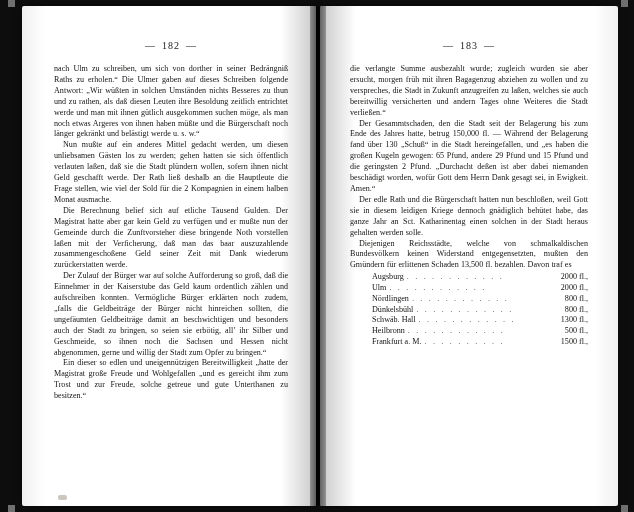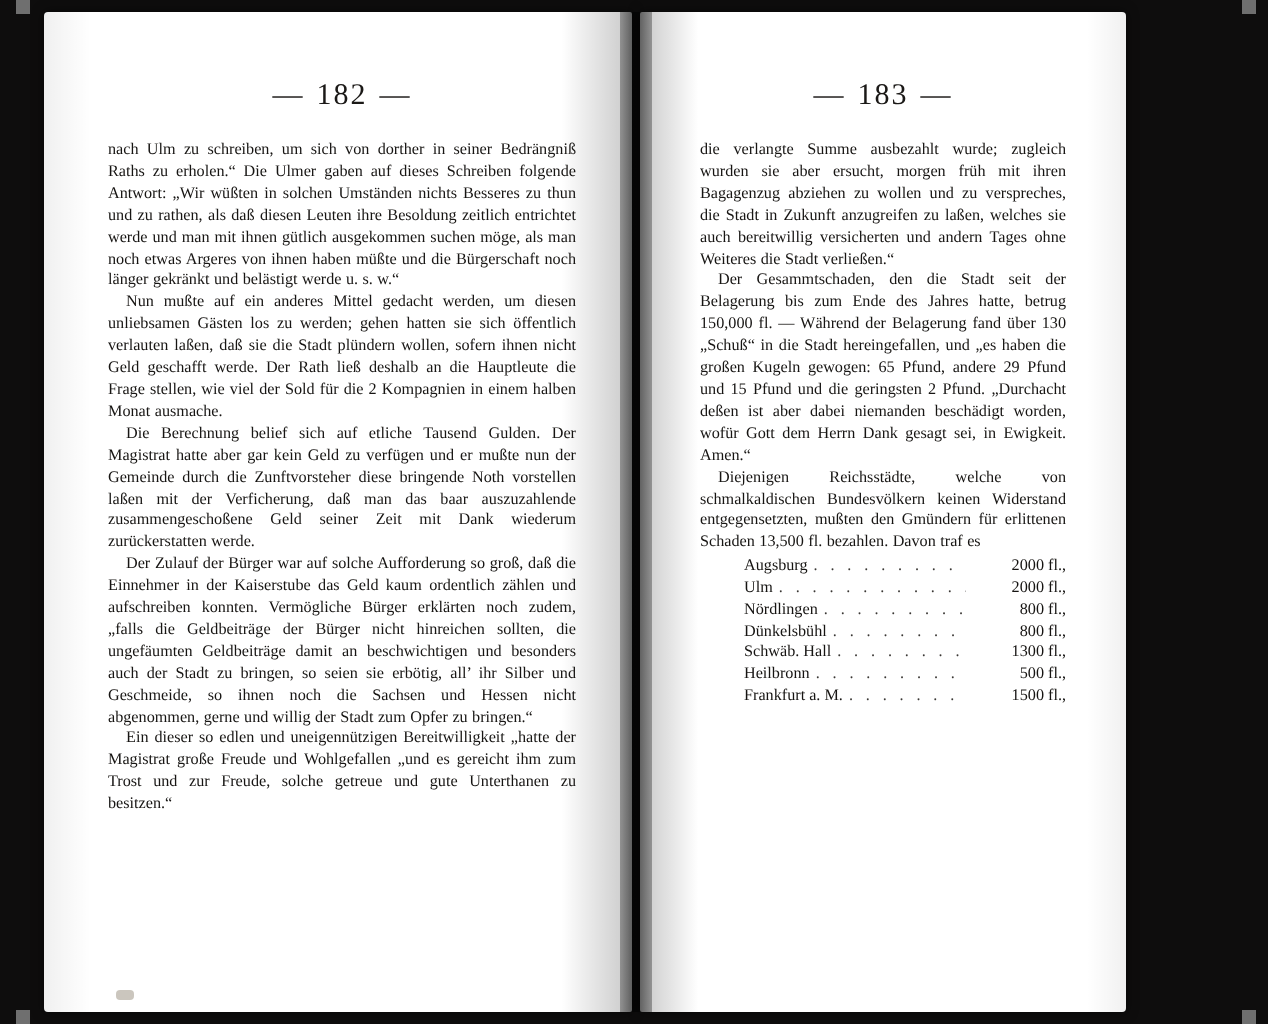--- a/index.html
+++ b/index.html
@@ -39,21 +39,21 @@
   .leaf.left {
     left: 22px;
     width: 294px;
     border-radius: 2px 1px 1px 2px;
     box-shadow: 0 0 6px rgba(0,0,0,0.55);
     background-image:
       linear-gradient(to right, rgba(0,0,0,0.06), rgba(0,0,0,0) 8%, rgba(0,0,0,0) 88%, rgba(0,0,0,0.22));
   }
   .leaf.right {
     left: 320px;
-    width: 243px;
+    width: 298px;
     border-radius: 1px 2px 2px 1px;
     box-shadow: 0 0 6px rgba(0,0,0,0.55);
     background-image:
       linear-gradient(to left, rgba(0,0,0,0.06), rgba(0,0,0,0) 8%, rgba(0,0,0,0) 88%, rgba(0,0,0,0.22));
   }
   .gutter {
     position: absolute;
     left: 310px;
     top: 6px;
     width: 16px;
@@ -71,21 +71,21 @@
     position: absolute;
     top: 34px;
     bottom: 18px;
     color: #161412;
   }
   .leaf.left .textblock { left: 32px; right: 28px; }
   .leaf.right .textblock { left: 30px; right: 30px; }
 
   .folio {
     text-align: center;
-    font-size: 15px;
+    font-size: 10px;
     letter-spacing: 1px;
     margin-bottom: 13px;
     color: #1b1917;
   }
   .folio .dash { padding: 0 6px; }
 
   p.para {
     margin: 0;
     font-size: 8.1px;
     line-height: 10.9px;
@@ -165,20 +165,21 @@
       <div class="blot"></div>
     </div>
 
     <div class="leaf right">
       <div class="textblock">
         <div class="folio">
           <span class="dash">—</span><span>183</span><span class="dash">—</span>
         </div>
         <p class="para noindent">die verlangte Summe ausbezahlt wurde; zugleich wurden sie aber ersucht, morgen früh mit ihren Bagagenzug abziehen zu wollen und zu verspreches, die Stadt in Zukunft anzugreifen zu laßen, welches sie auch bereitwillig versicherten und andern Tages ohne Weiteres die Stadt verließen.“</p>
         <p class="para">Der Gesammtschaden, den die Stadt seit der Belagerung bis zum Ende des Jahres hatte, betrug 150,000 fl. — Während der Belagerung fand über 130 „Schuß“ in die Stadt hereingefallen, und „es haben die großen Kugeln gewogen: 65 Pfund, andere 29 Pfund und 15 Pfund und die geringsten 2 Pfund. „Durchacht deßen ist aber dabei niemanden beschädigt worden, wofür Gott dem Herrn Dank gesagt sei, in Ewigkeit. Amen.“</p>
+        <p class="para">Der edle Rath und die Bürgerschaft hatten nun beschloßen, weil Gott sie in diesem leidigen Kriege dennoch gnädiglich behütet habe, das ganze Jahr an Sct. Katharinentag einen solchen in der Stadt heraus gehalten werden solle.</p>
         <p class="para">Diejenigen Reichsstädte, welche von schmalkaldischen Bundesvölkern keinen Widerstand entgegensetzten, mußten den Gmündern für erlittenen Schaden 13,500 fl. bezahlen. Davon traf es</p>
 
         <div class="moneylist">
           <div class="moneyrow">
             <span class="city">Augsburg</span>
             <span class="dots">. . . . . . . . . . . .</span>
             <span class="amt">2000 fl.,</span>
           </div>
           <div class="moneyrow">
             <span class="city">Ulm</span>

